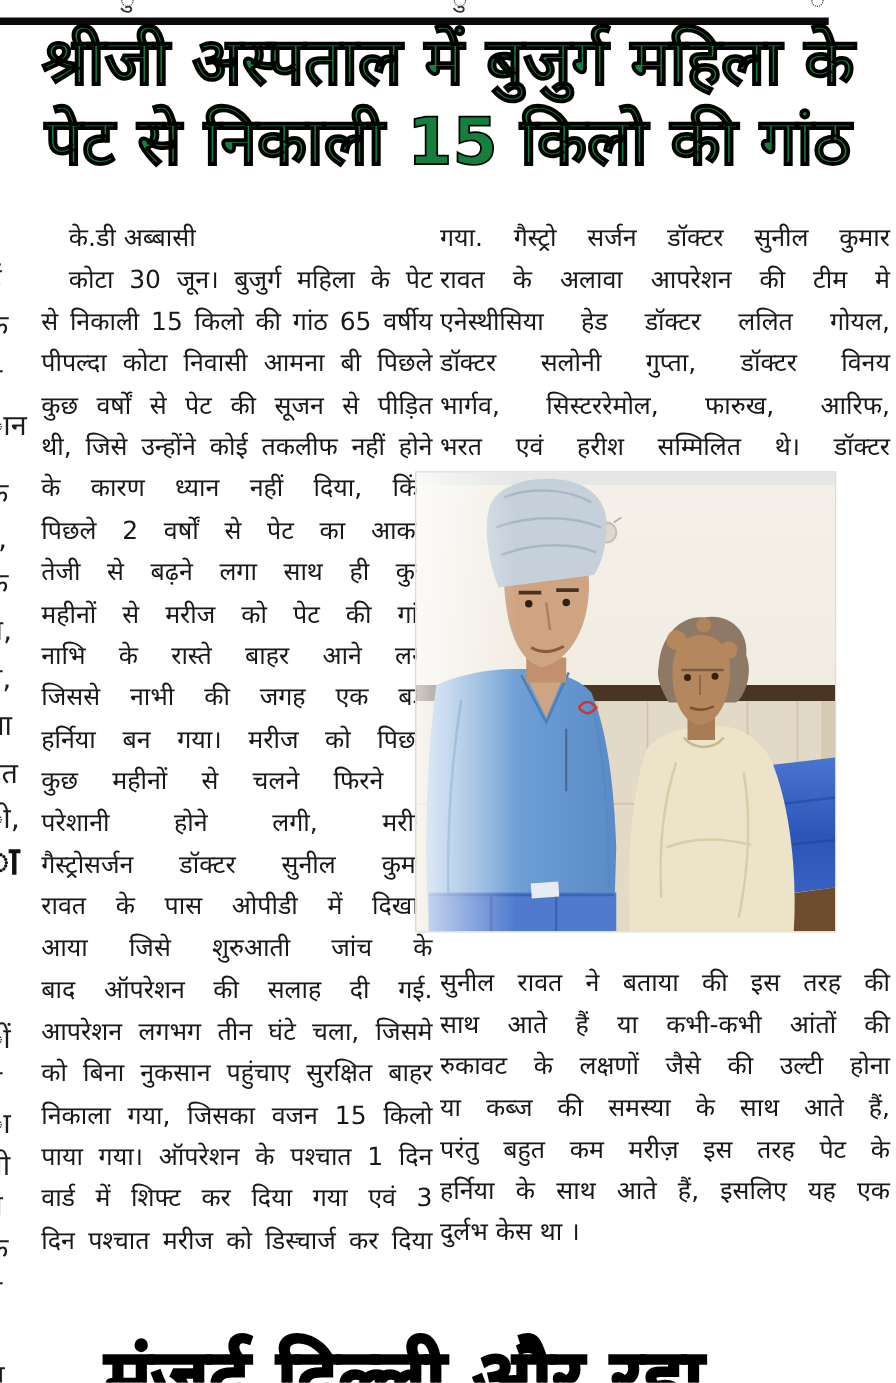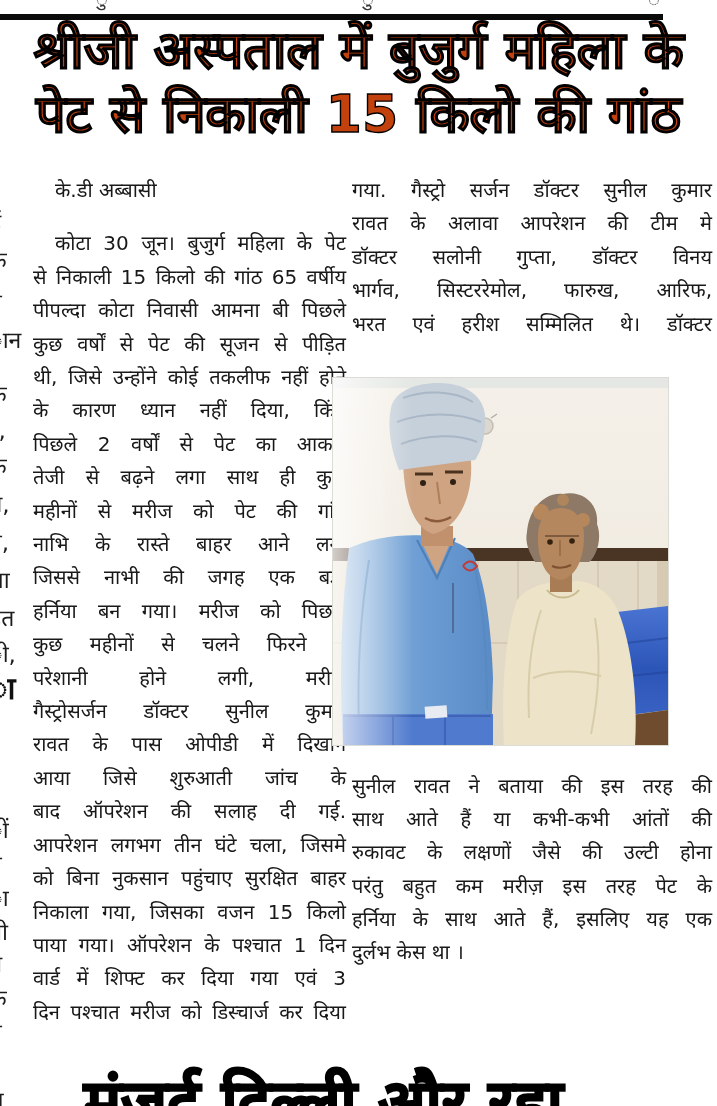--- a/index.html
+++ b/index.html
@@ -9,30 +9,30 @@
     font-family:"DejaVu Sans","Liberation Sans",sans-serif;
   }
   .page{position:absolute;inset:0;overflow:hidden;}
   
   .top-frag{position:absolute;top:-15px;font-size:20px;color:#333;}
   
   .rule{position:absolute;left:0;top:14px;width:663px;height:6px;background:#0a0a0a;}
   
   .headline{
     position:absolute;left:0;top:18px;width:717px;margin:0;
-    text-align:center;color:#c2410c;font-weight:900;
+    text-align:center;color:#15803d;font-weight:900;
     font-size:52px;line-height:64px;white-space:nowrap;
     -webkit-text-stroke:1.4px #000;
   }
   .hl{display:block;}
   
   .col{position:absolute;font-size:20px;color:#181818;}
   .col .byline{padding-left:22px;height:33.4px;}
   .left-col{left:33px;top:174px;width:313px;line-height:33.4px;}
-  .left-col .lines .tline:first-child{text-indent:22px;margin-top:20px;}
+  .left-col .lines .tline:first-child{text-indent:22px;}
   .rtop-col{left:352px;top:174px;width:360px;line-height:33.4px;}
   .rbot-col{left:352px;top:770px;width:360px;line-height:33.2px;}
   .tline{text-align:justify;text-align-last:justify;height:inherit;}
   .rbot-col .tline:last-child{text-align-last:left;}
   
   .photo{position:absolute;left:333px;top:378px;width:335px;height:367px;margin:0;outline:1px solid #dcdcd6;}
   
   .bottom-headline{
     position:absolute;left:84px;top:1068px;white-space:nowrap;
     font-size:62px;font-weight:900;color:#000;-webkit-text-stroke:2px #000;
@@ -86,20 +86,21 @@
         <div class="tline">निकाला गया, जिसका वजन 15 किलो</div>
         <div class="tline">पाया गया। ऑपरेशन के पश्चात 1 दिन</div>
         <div class="tline">वार्ड में शिफ्ट कर दिया गया एवं 3</div>
         <div class="tline">दिन पश्चात मरीज को डिस्चार्ज कर दिया</div>
       </div>
   </div>
 
   <div class="col rtop-col lines">
       <div class="tline">गया. गैस्ट्रो सर्जन डॉक्टर सुनील कुमार</div>
       <div class="tline">रावत के अलावा आपरेशन की टीम मे</div>
+      <div class="tline">एनेस्थीसिया हेड डॉक्टर ललित गोयल,</div>
       <div class="tline">डॉक्टर सलोनी गुप्ता, डॉक्टर विनय</div>
       <div class="tline">भार्गव, सिस्टररेमोल, फारुख, आरिफ,</div>
       <div class="tline">भरत एवं हरीश सम्मिलित थे। डॉक्टर</div>
     </div>
 
   <figure class="photo">
     <svg viewBox="0 0 335 367" width="335" height="367">
       <defs>
         <linearGradient id="wallg" x1="0" y1="0" x2="0" y2="1">
           <stop offset="0" stop-color="#f4f0e9"></stop>
@@ -182,20 +183,21 @@
       </g>
 
       <rect x="0" y="0" width="80" height="367" fill="url(#glow)"></rect>
     </svg>
   </figure>
 
   <div class="col rbot-col lines">
       <div class="tline">सुनील रावत ने बताया की इस तरह की</div>
       <div class="tline">साथ आते हैं या कभी-कभी आंतों की</div>
       <div class="tline">रुकावट के लक्षणों जैसे की उल्टी होना</div>
+      <div class="tline">या कब्ज की समस्या के साथ आते हैं,</div>
       <div class="tline">परंतु बहुत कम मरीज़ इस तरह पेट के</div>
       <div class="tline">हर्निया के साथ आते हैं, इसलिए यह एक</div>
       <div class="tline">दुर्लभ केस था ।</div>
     </div>
 
   <div class="bottom-headline">मंजर्द दिल्ली और रहा</div>
 
   <div id="edgefrags">
       <span class="edge-frag" style="top: 205px;">हैं</span>
       <span class="edge-frag" style="top: 243px;">क</span>

